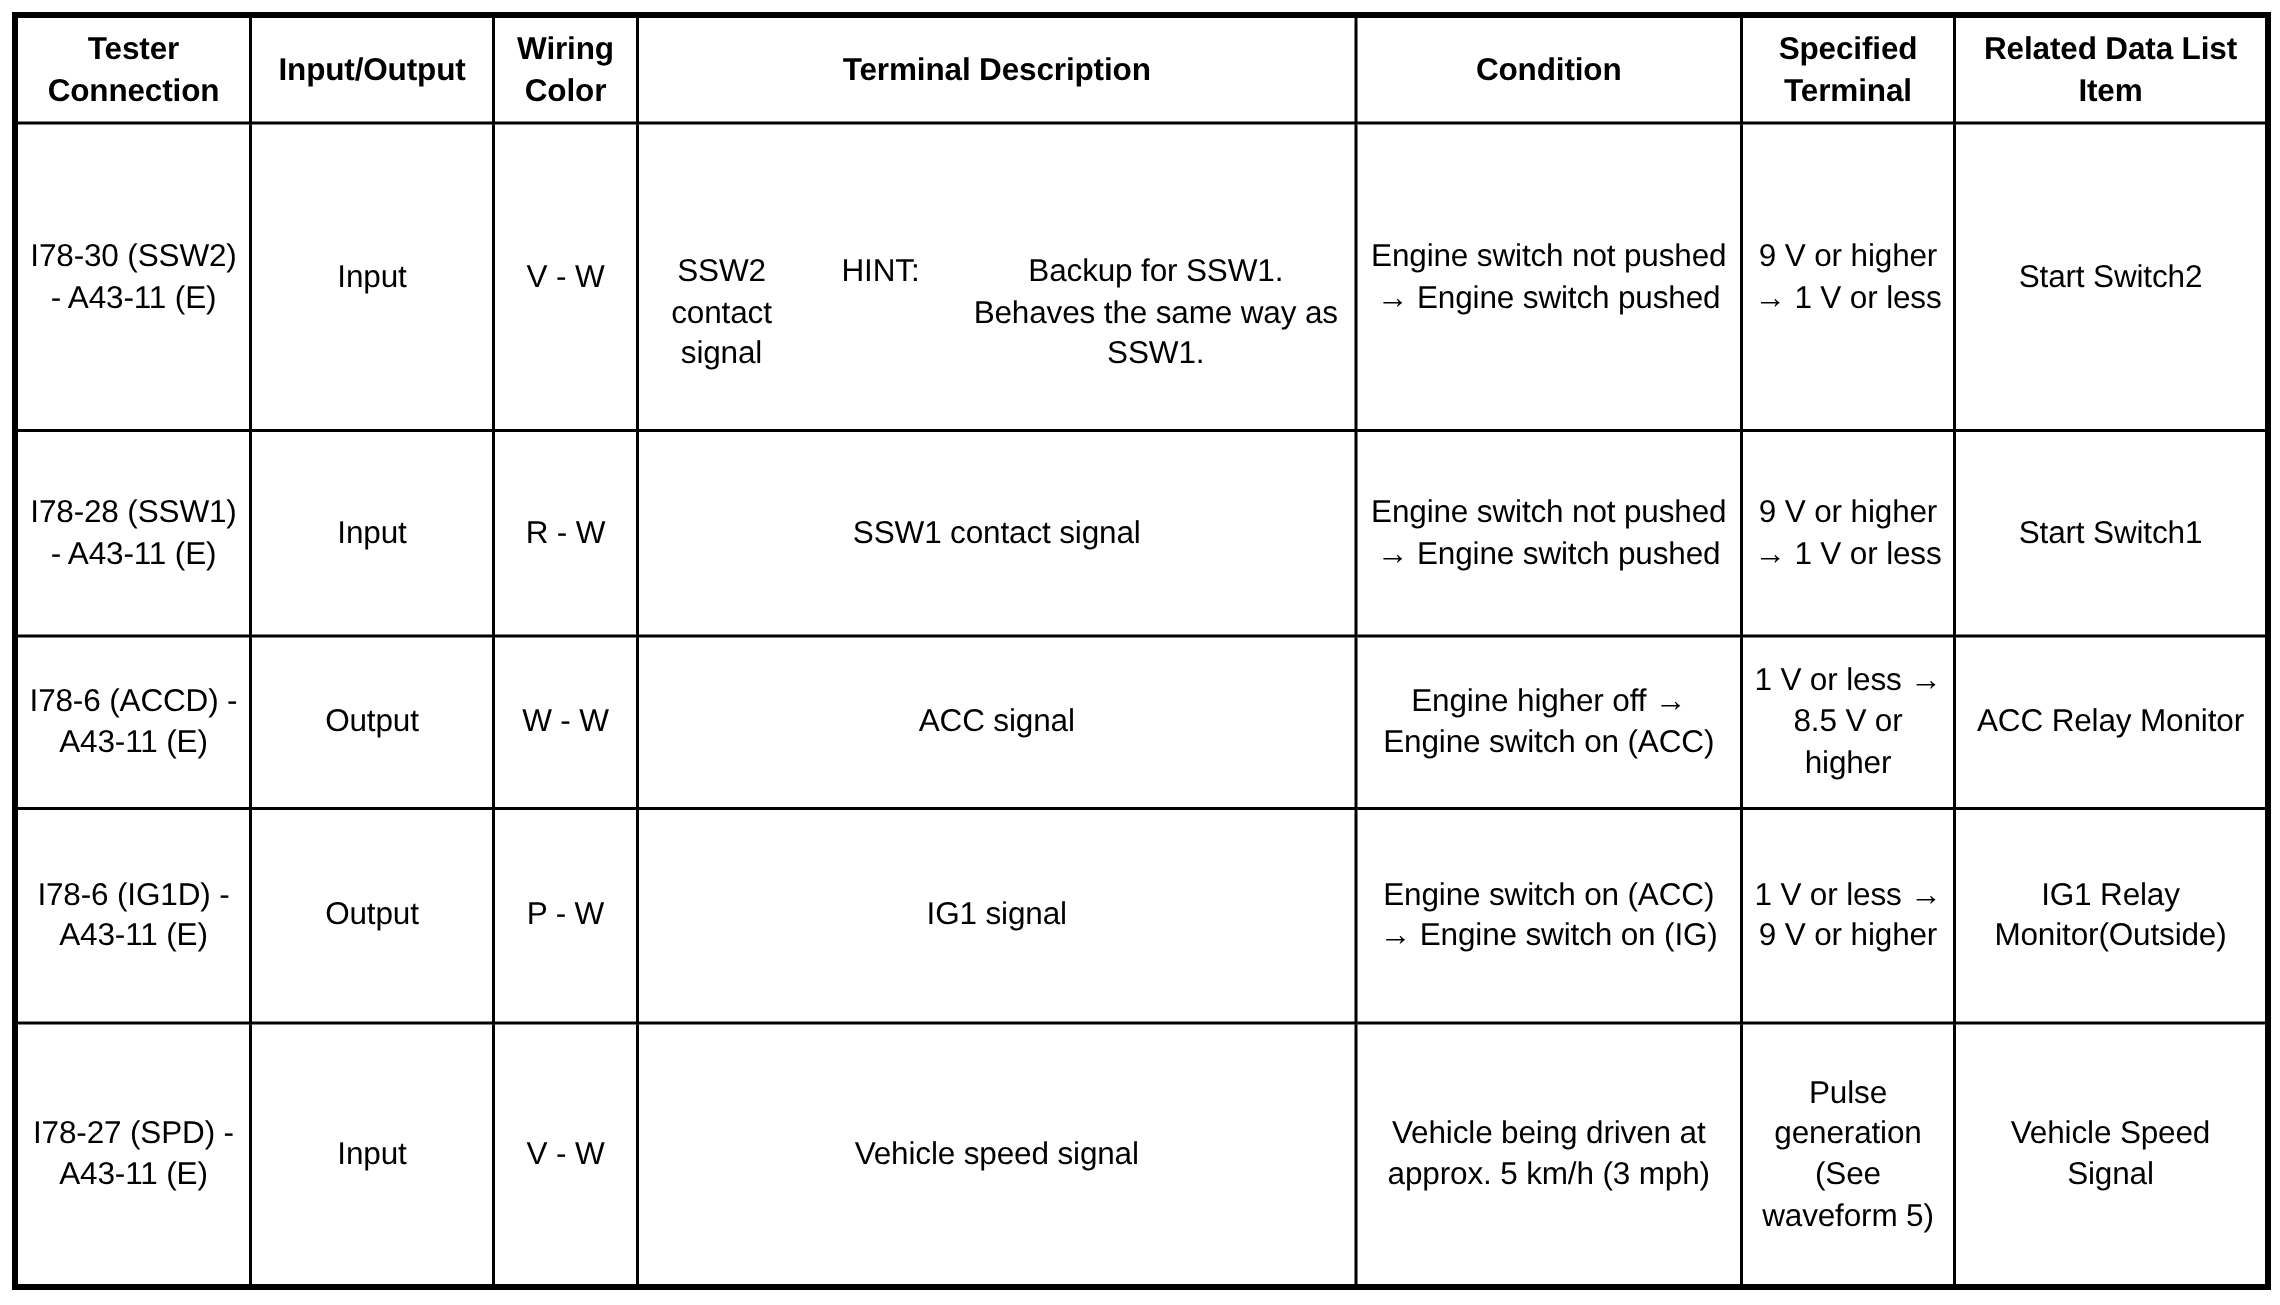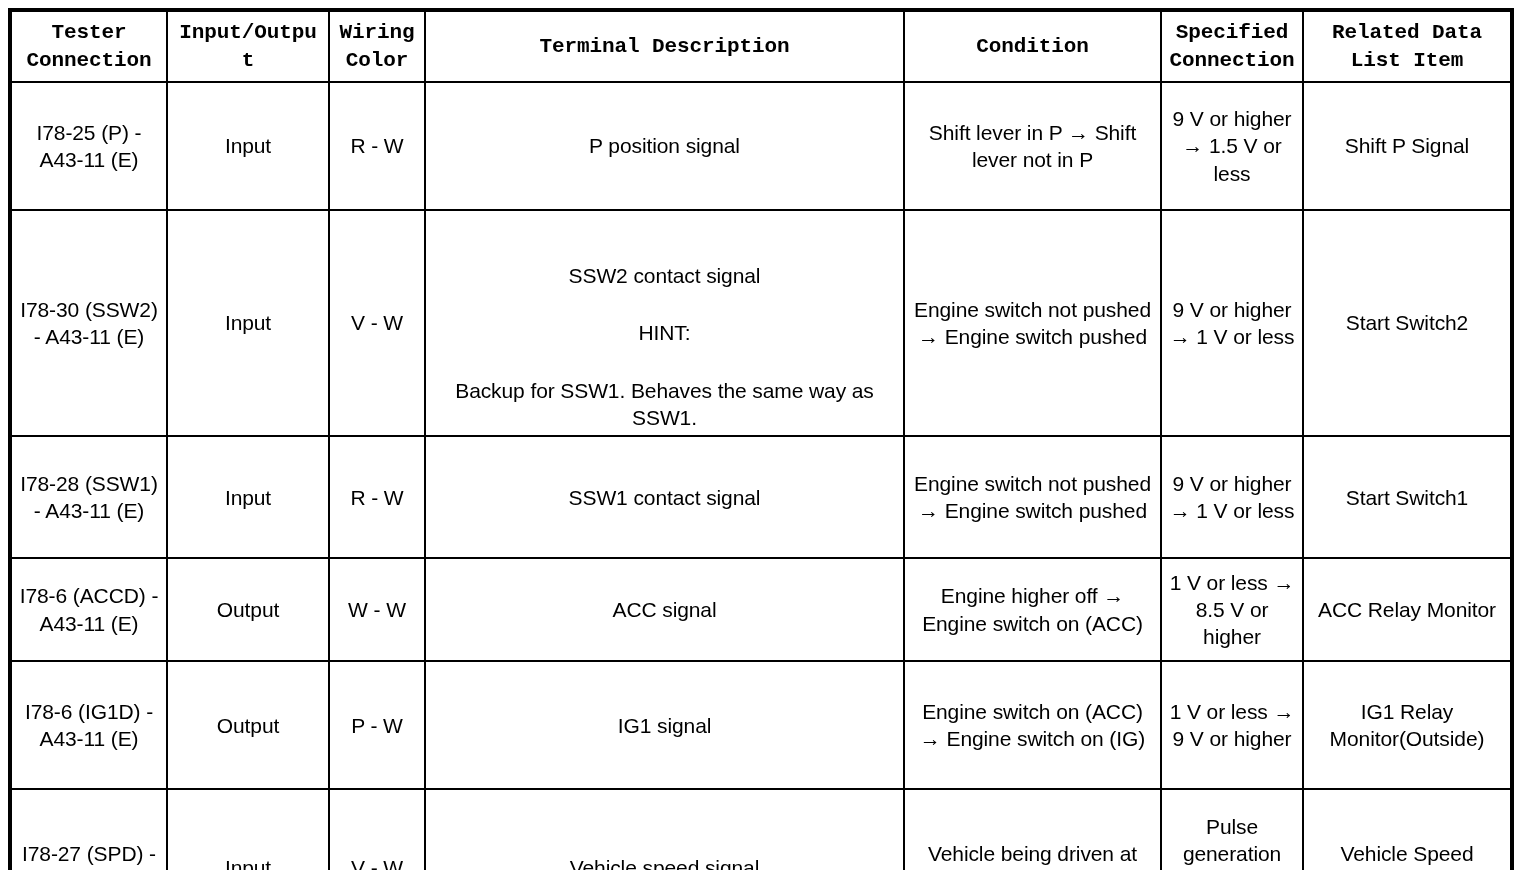--- a/index.html
+++ b/index.html
@@ -58,32 +58,31 @@
   
   col.c-tester     { width: 157px; }
   col.c-io         { width: 162px; }
   col.c-wire       { width:  96px; }
   col.c-termdesc   { width: 479px; }
   col.c-cond       { width: 257px; }
   col.c-speccond   { width: 142px; }
   col.c-related    { width: 209px; }
 
   
-  tr.row-head { height: 72px; font-family: Liberation Mono, monospace; }
+  tr.row-head { height: 72px; }
   tr.r0 { height: 128px; }
   tr.r1 { height: 184px; }
   tr.r2 { height: 122px; }
   tr.r3 { height: 103px; }
   tr.r4 { height: 128px; }
   tr.r5 { height: 158px; }
 
   
   .desc-stack {
     display: flex;
-    flex-direction: column;
     justify-content: center;
     gap: 30px;
     margin-top: 47px;
   }
   .desc-stack > span { display: block; }
 </style>
 </head>
 <body>
 
 <div class="sheet">
@@ -97,35 +96,26 @@
       <col class="c-speccond">
       <col class="c-related">
     </colgroup>
     <thead>
       <tr class="row-head">
         <th>Tester Connection</th>
         <th>Input/Output</th>
         <th>Wiring Color</th>
         <th>Terminal Description</th>
         <th>Condition</th>
-        <th>Specified Connection</th>
+        <th>Specified Terminal</th>
         <th>Related Data List Item</th>
       </tr>
     </thead>
     <tbody>
 
-      <tr class="r0">
-        <td>I78-25 (P) - A43-11 (E)</td>
-        <td>Input</td>
-        <td>R - W</td>
-        <td>P position signal</td>
-        <td>Shift lever in P → Shift lever not in P</td>
-        <td>9 V or higher → 1.5 V or less</td>
-        <td>Shift P Signal</td>
-      </tr>
 
       <tr class="r1">
         <td>I78-30 (SSW2) - A43-11 (E)</td>
         <td>Input</td>
         <td>V - W</td>
         <td>
           <span class="desc-stack">
             <span>SSW2 contact signal</span>
             <span>HINT:</span>
             <span>Backup for SSW1. Behaves the same way as SSW1.</span>

